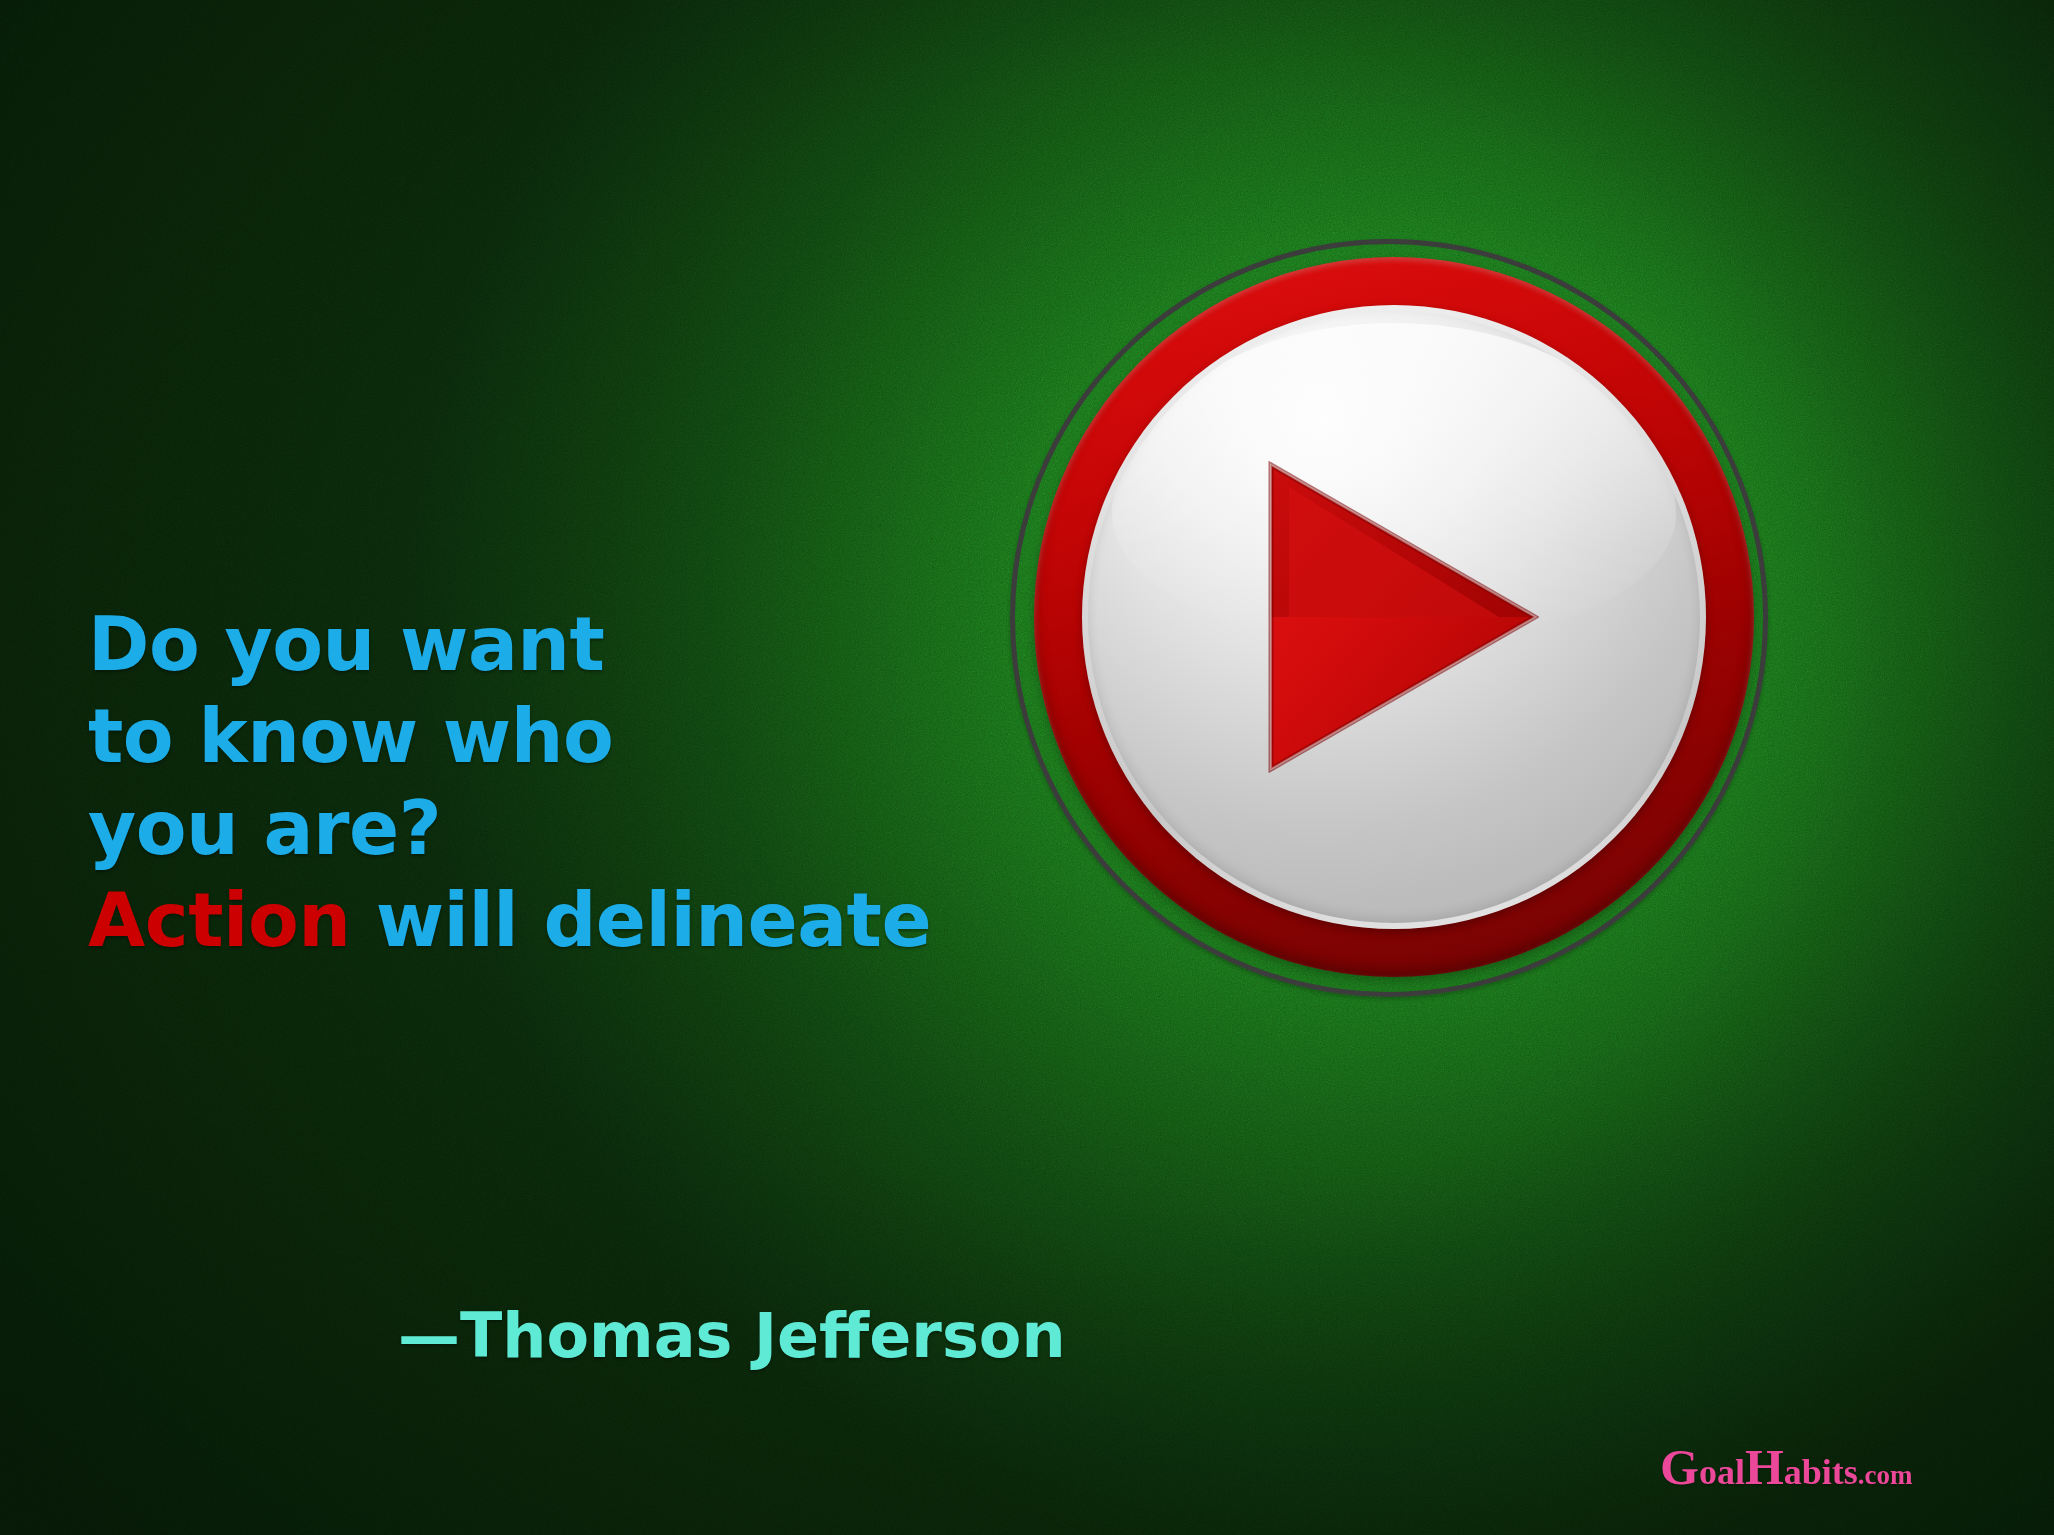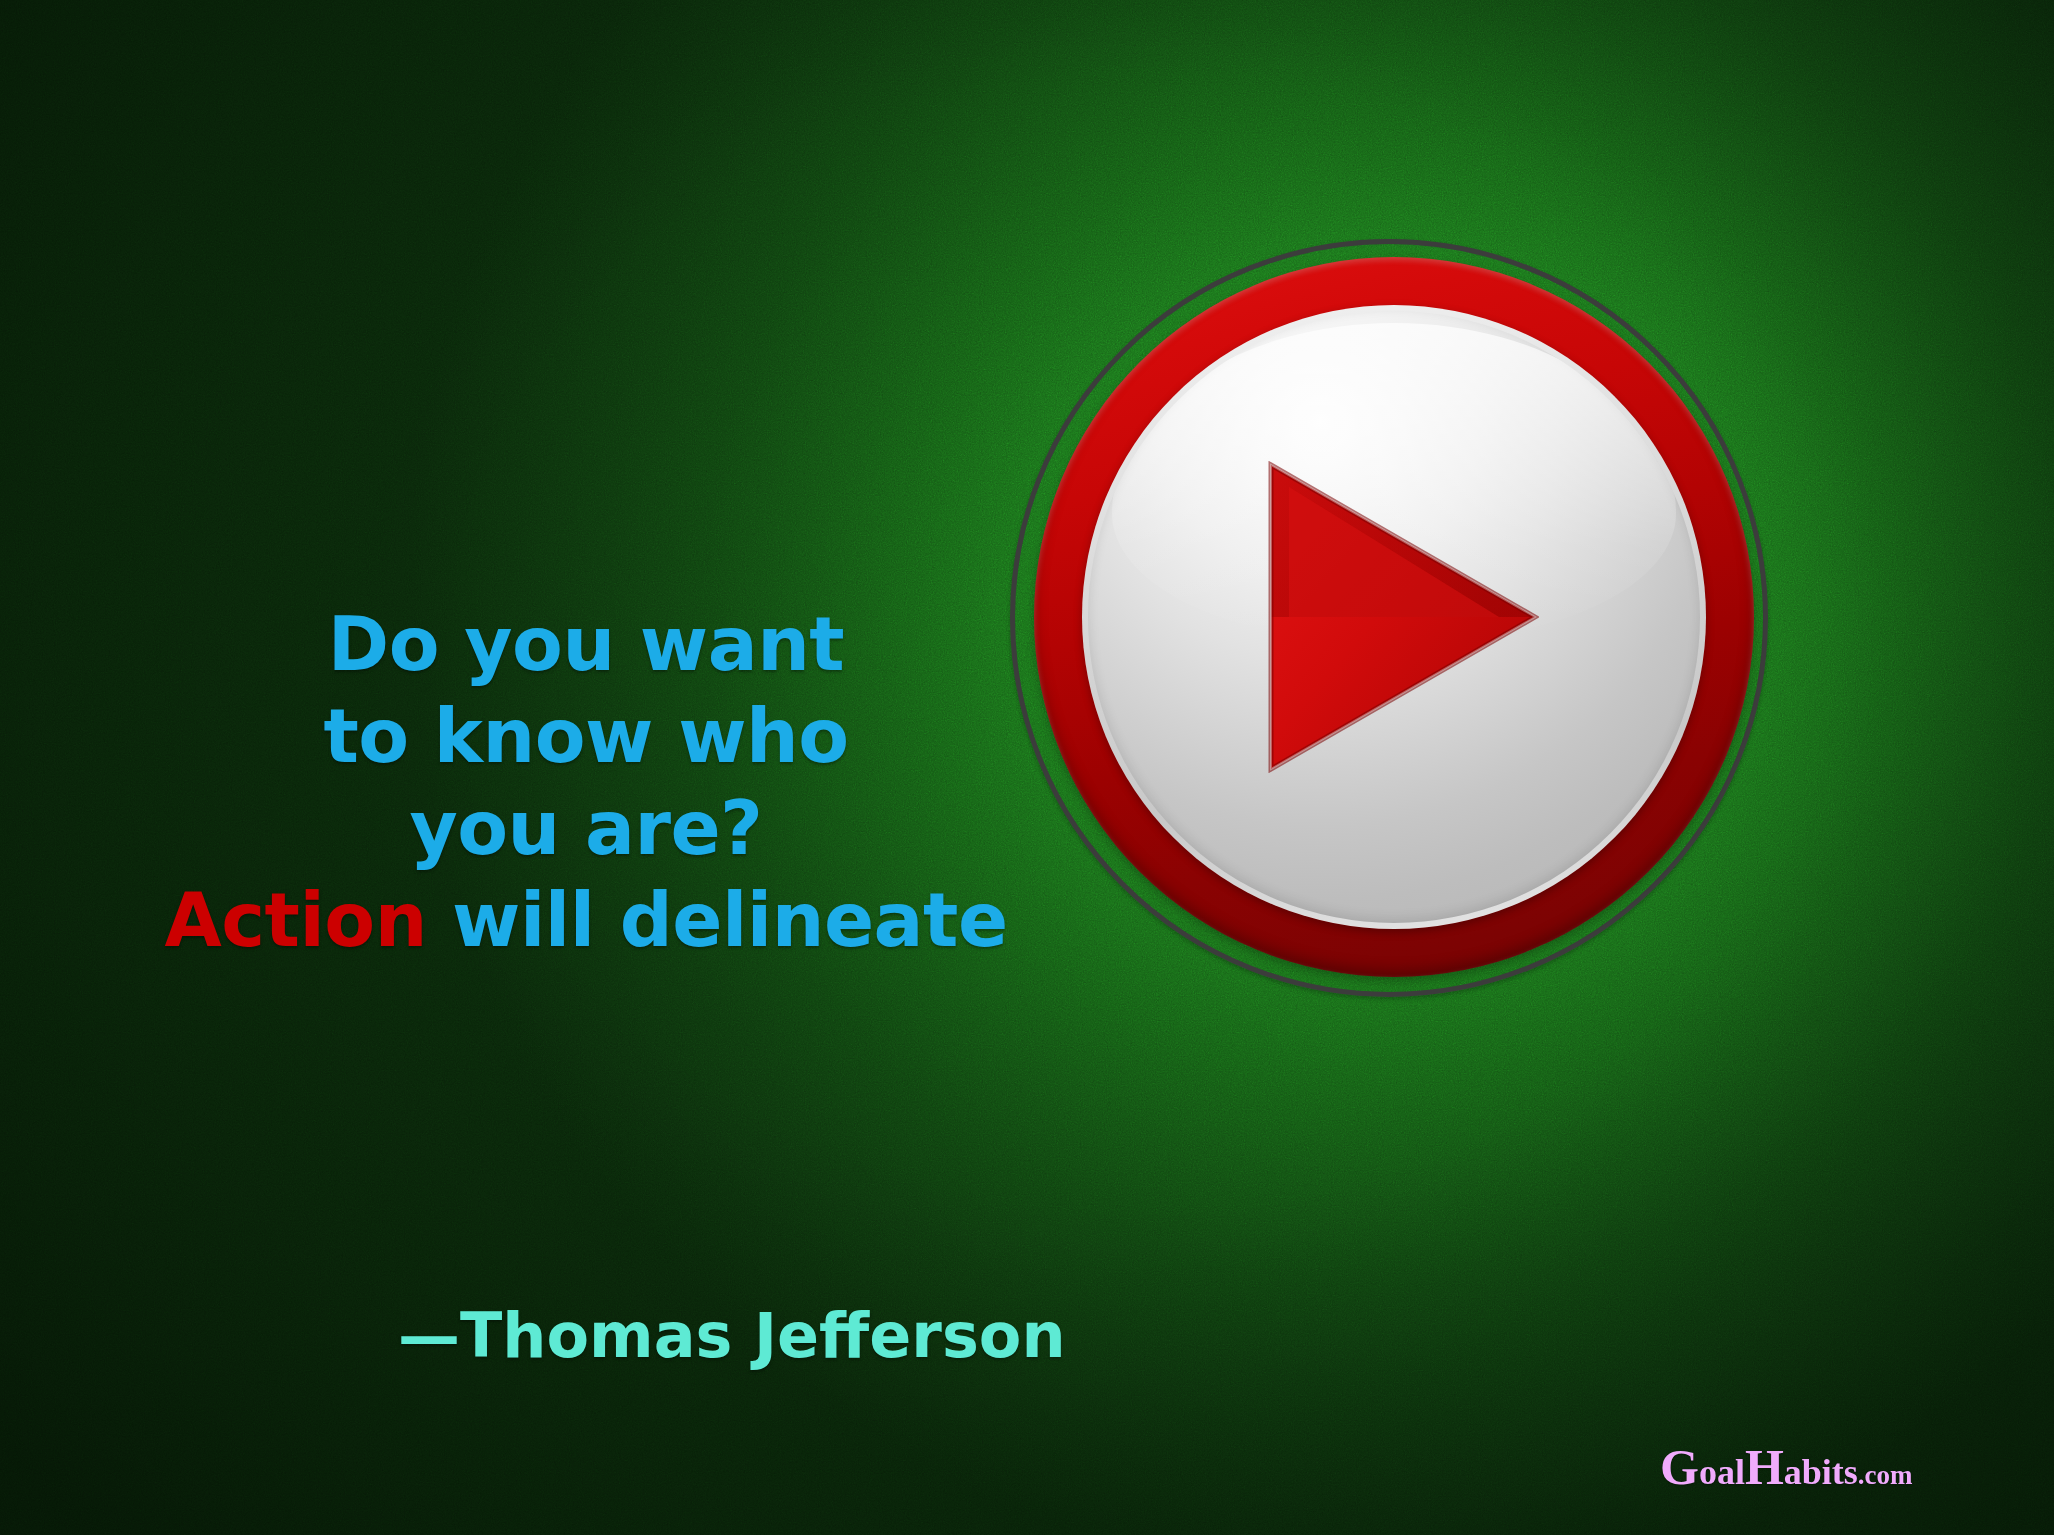--- a/index.html
+++ b/index.html
@@ -60,24 +60,23 @@
   .bg-noise2 {
     position: absolute;
     inset: 0;
     opacity: 0.40;
     mix-blend-mode: multiply;
   }
 
   
   #quote-block {
     position: absolute;
-    left: 96px;
+    left: 88px;
     top: 598px;
     width: 980px;
-    text-align: center;
   }
   .quote-line {
     font-family: "DejaVu Sans", sans-serif;
     font-size: 74px;
     line-height: 92px;
     font-weight: 700;
     letter-spacing: -0.5px;
     white-space: nowrap;
     color: #1CACE8;
     text-shadow: 0 2px 3px rgba(0,0,0,0.35);
@@ -191,21 +190,21 @@
     height: 312px;
   }
 
   
   #logo {
     position: absolute;
     left: 1660px;
     top: 1438px;
     white-space: nowrap;
     font-family: "Liberation Serif", "DejaVu Serif", serif;
-    color: #f0abfc;
+    color: #ec4899;
     text-shadow: 0 1px 2px rgba(0,0,0,0.35);
   }
   #logo .cap { font-size: 50px; font-weight: 700; }
   #logo .small { font-size: 36px; font-weight: 700; }
   #logo .tld { font-size: 27px; font-weight: 700; }
 </style>
 </head>
 <body>
 
 <div id="poster">

